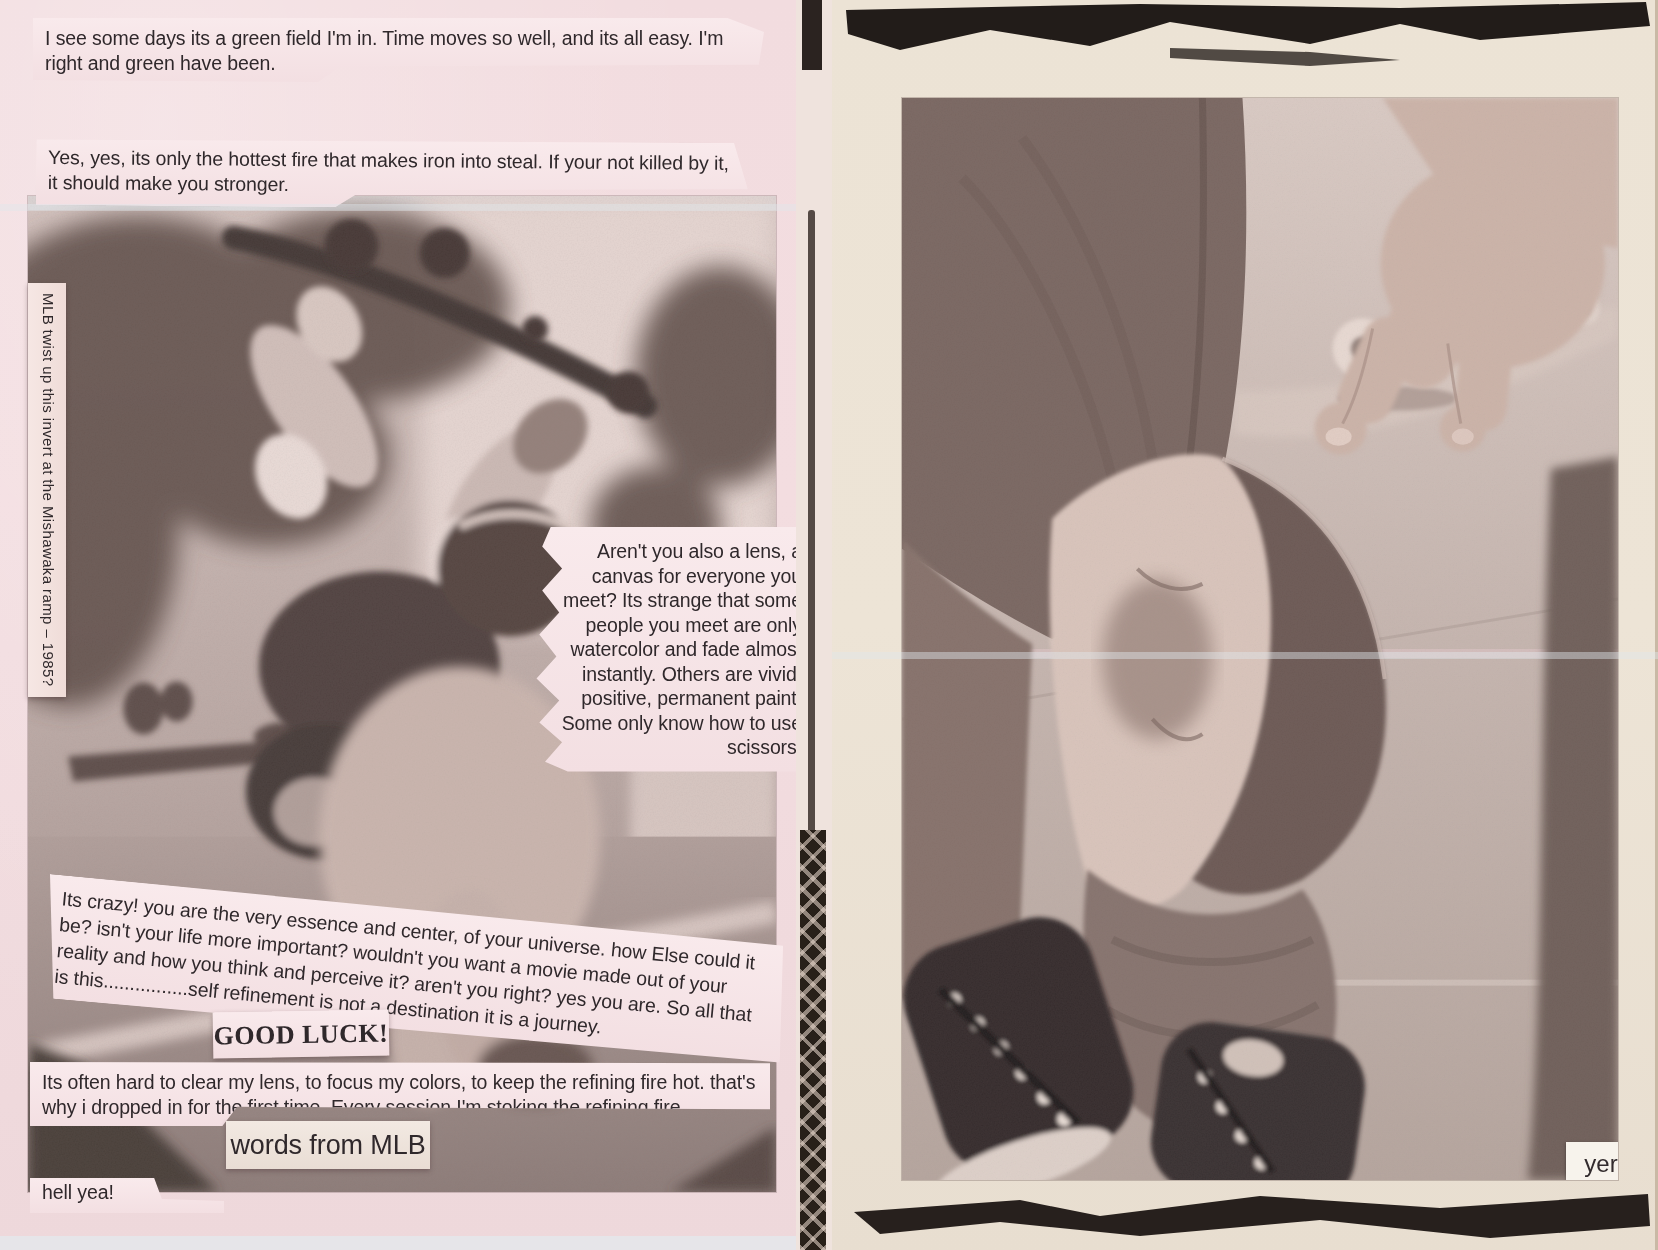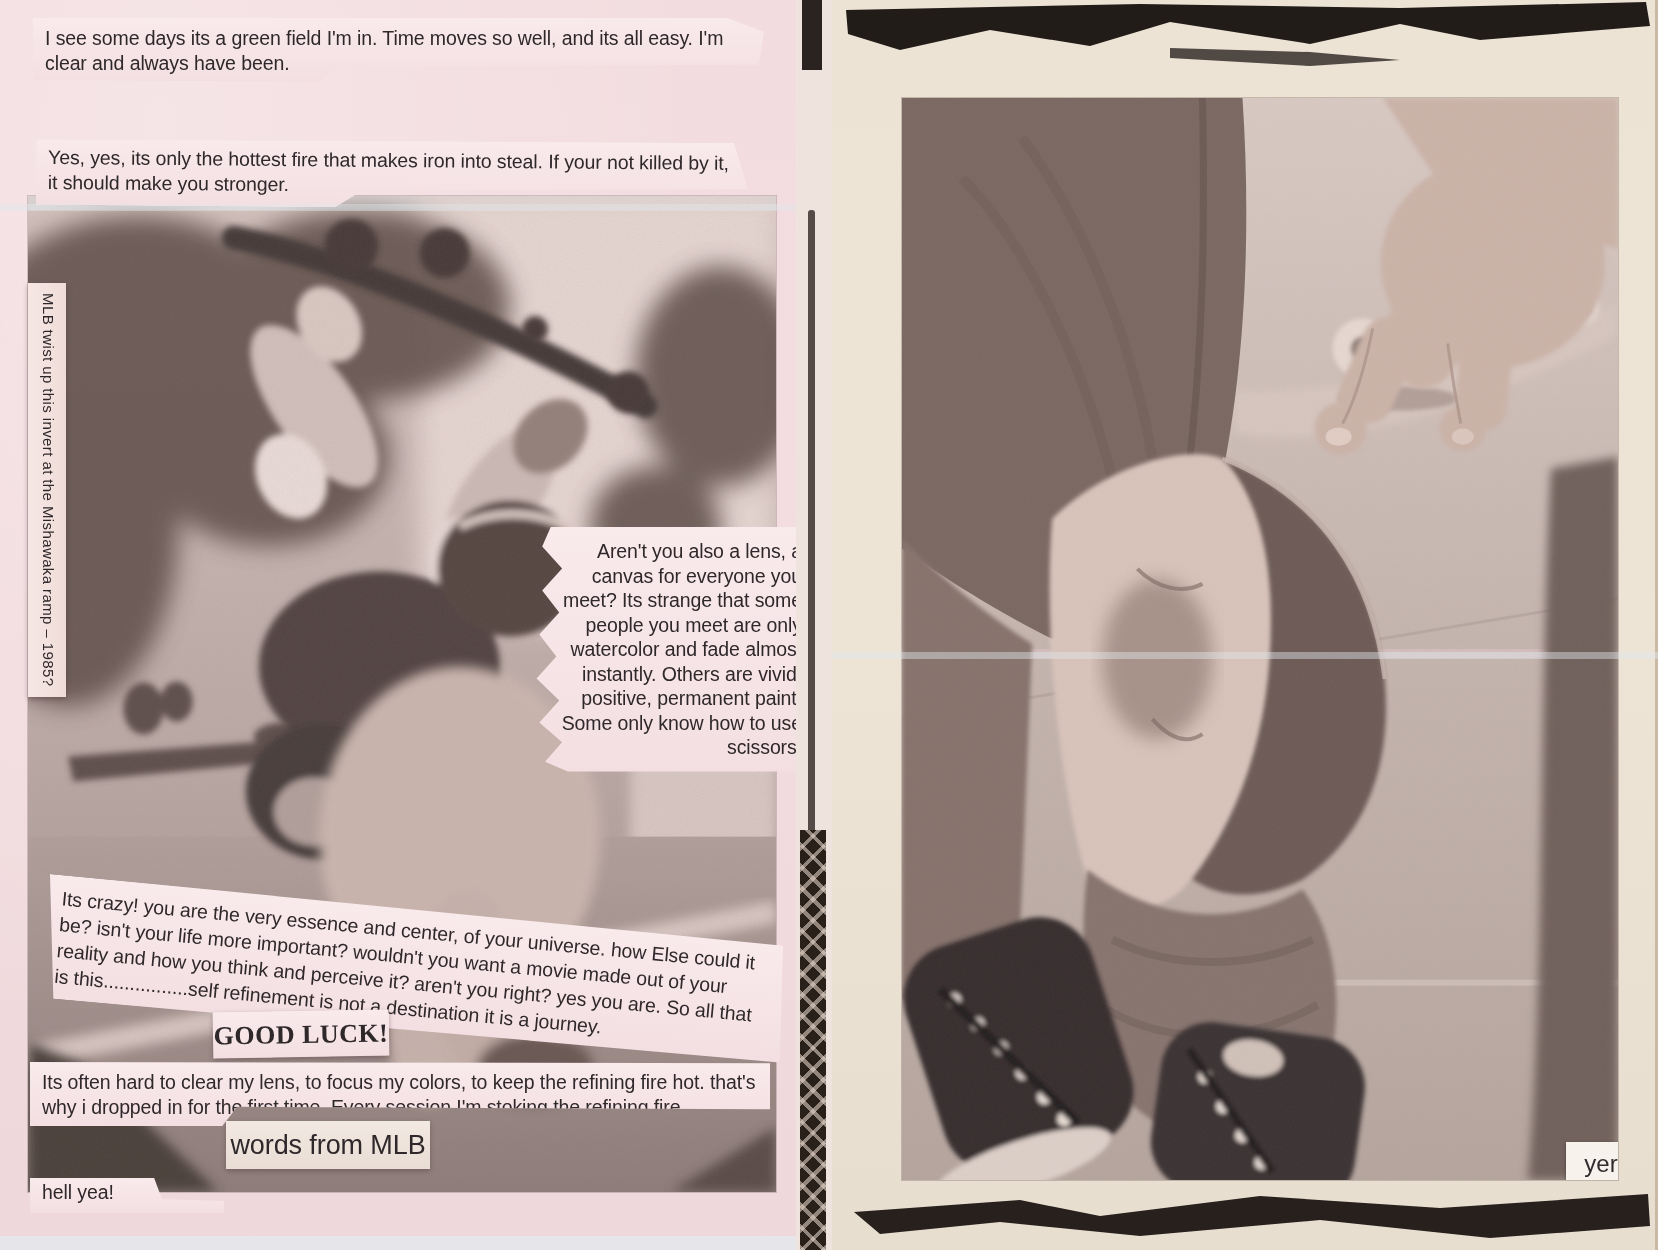--- a/index.html
+++ b/index.html
@@ -173,21 +173,21 @@
           <ellipse cx="420" cy="800" rx="55" ry="110" fill="#c3b1a8" transform="rotate(15 420 800)"></ellipse>
           <ellipse cx="475" cy="820" rx="62" ry="72" fill="#bfaca3"></ellipse>
           <ellipse cx="505" cy="872" rx="58" ry="36" fill="#5a4b44"></ellipse>
         </g>
         <rect width="745" height="995" filter="url(#grainL)" opacity=".35"></rect>
       </svg>
       <div class="tint"></div>
     </div>
 
     <div class="cut block1">
-      <p>I see some days its a green field I'm in. Time moves so well, and its all easy. I'm clear and always have been.</p>
+      <p>I see some days its a green field I'm in. Time moves so well, and its all easy. I'm right and green have been.</p>
     </div>
 
     <div class="cut block2">
       <p>Yes, yes, its only the hottest fire that makes iron into steal. If your not killed by it, it should make you stronger.</p>
     </div>
 
     <div class="cut vcap">MLB twist up this invert at the Mishawaka ramp – 1985?</div>
 
     <div class="cut lens">
       <p>Aren't you also a lens, a canvas for everyone you meet? Its strange that some people you meet are only watercolor and fade almost instantly. Others are vivid, positive, permanent paint. Some only know how to use scissors.</p>

